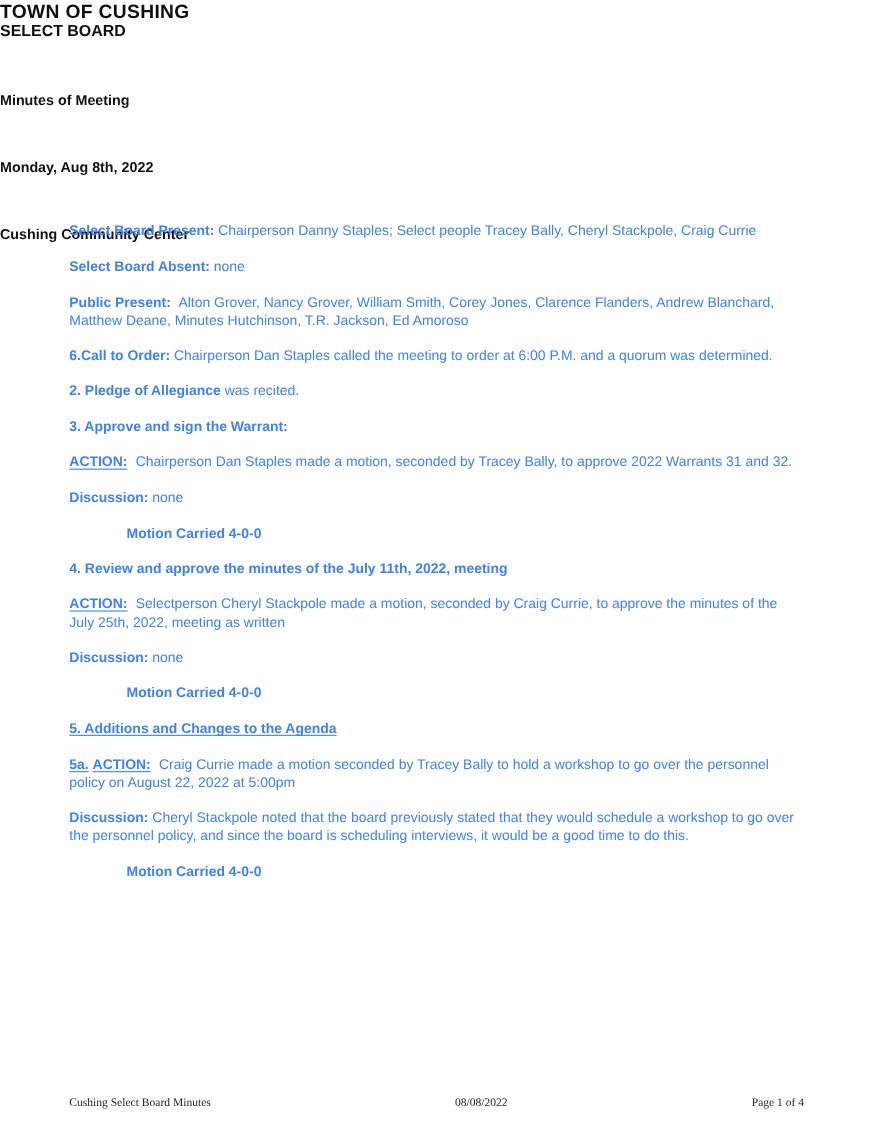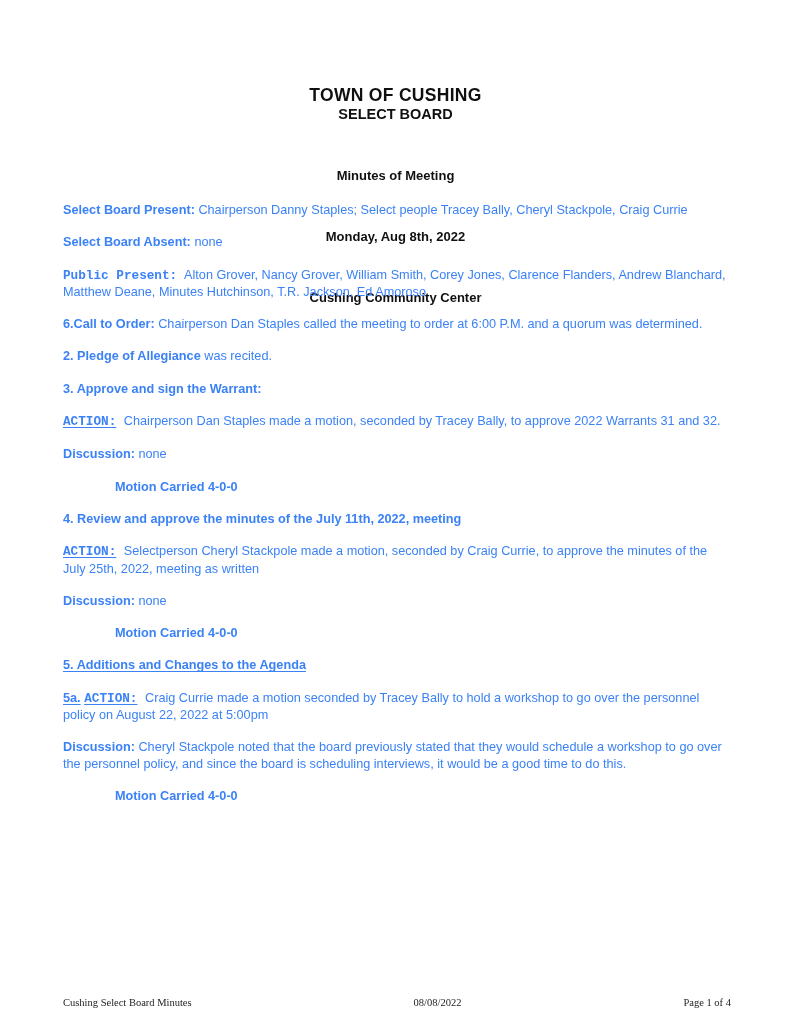--- a/index.html
+++ b/index.html
@@ -11,22 +11,21 @@
   }
   .page {
     position: relative;
     width: 791px;
     height: 1024px;
     background: #ffffff;
     overflow: hidden;
   }
   
   .doc-header {
-    padding-top: 85px;
-    text-align: center;
+    text-align: left;
     font-weight: 700;
     color: #101010;
   }
   .doc-header .h1 { font-size: 17.5px; line-height: 21px; letter-spacing: 0.3px; }
   .doc-header .h2 { font-size: 14.5px; line-height: 17px; }
   .doc-header .h3 { font-size: 13px;   line-height: 17px; margin-top: 44px; }
 
   
   .content {
     position: absolute;
@@ -35,21 +34,21 @@
     width: 667px;
   }
   .para {
     margin: 0 0 16px 0;
     font-size: 12.7px;
     line-height: 16.3px;
     color: #3b82f6;
   }
   .b { font-weight: 700; }
   .u { text-decoration: underline; text-underline-offset: 2px; }
-  .sp { margin-right: 4px; font-family: Liberation Mono, monospace; }           
+  .sp { margin-right: 4px; }           
   .heading { font-weight: 700; }
   .motion { font-weight: 700; padding-left: 52px; }
 
   
   .doc-footer {
     position: absolute;
     top: 997px;
     left: 63px;
     right: 60px;
     display: flex;

